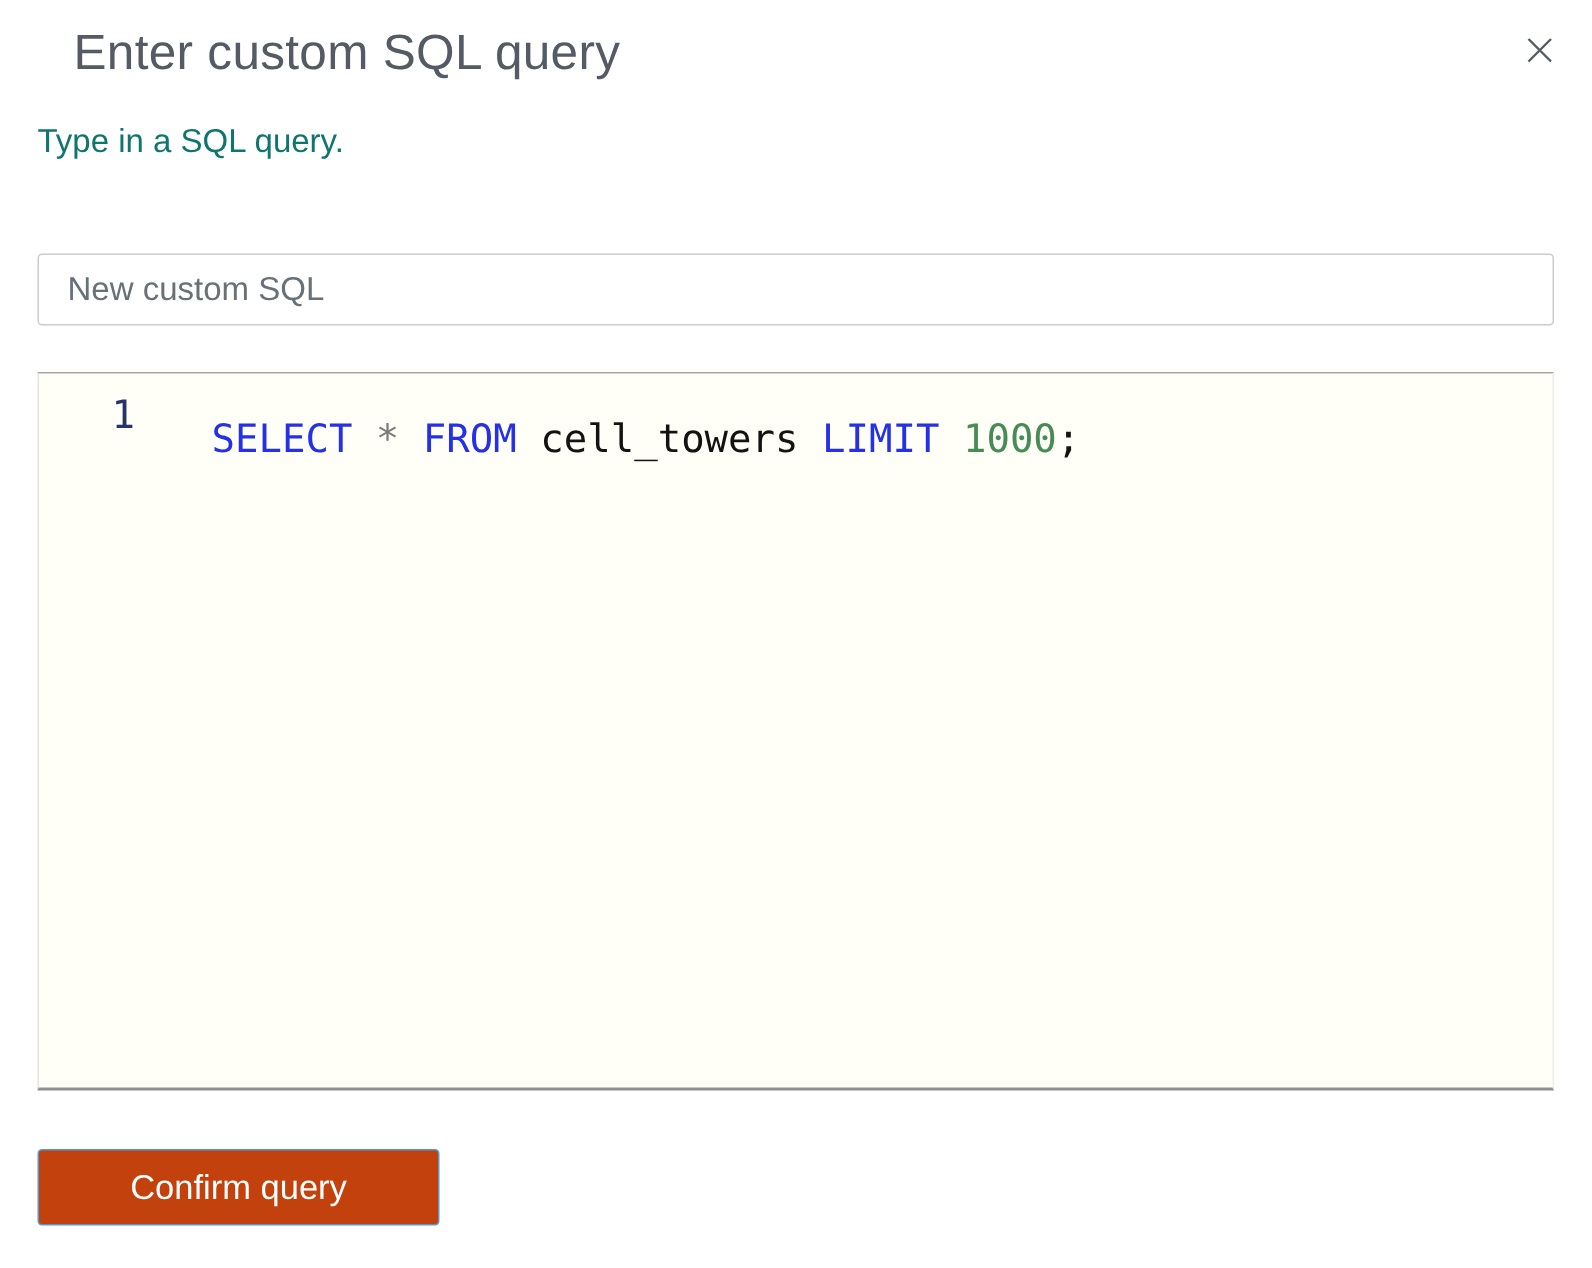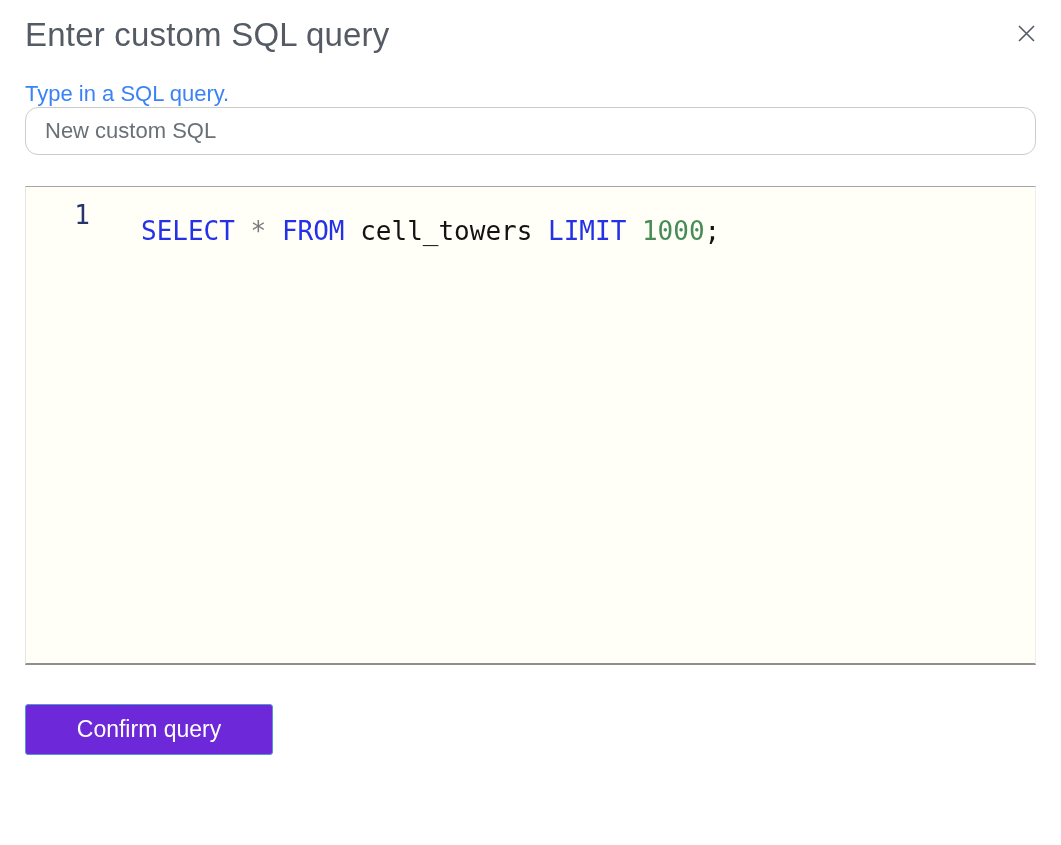--- a/index.html
+++ b/index.html
@@ -13,48 +13,50 @@
     background: #ffffff;
     padding: 0 25px;
   }
 
   .dialog-title {
     padding-top: 16px;
     font-size: 33px;
     font-weight: 400;
     color: #545b64;
     letter-spacing: 0.2px;
+    margin-left: 24px;
   }
 
   .close-btn {
     position: absolute;
     top: 20px;
     right: 20px;
     width: 30px;
     height: 30px;
     background: none;
     border: none;
     cursor: pointer;
     display: flex;
     align-items: center;
     justify-content: center;
   }
 
   .subtitle {
     margin-top: 27px;
     font-size: 22px;
-    color: #3b82f6;
+    color: #0f766e;
   }
 
   .name-input {
     display: block;
+    margin-top: 62px;
     width: 1011px;
     height: 48px;
     border: 1px solid #cccccc;
-    border-radius: 13px;
+    border-radius: 3px;
     padding: 0 19px;
     font-family: "Liberation Sans", sans-serif;
     font-size: 22px;
     color: #687078;
     background: #ffffff;
     outline: none;
   }
 
   .sql-editor {
     margin-top: 31px;
@@ -107,22 +109,22 @@
   }
 
   .btn-secondary {
     width: 290px;
     background: #ffffff;
     border: 1px solid #569dd1;
     color: #3e93d0;
   }
 
   .btn-primary {
-    width: 248px;
-    background: #6d28d9;
+    width: 268px;
+    background: #c2410c;
     border: 1px solid #4f9ad4;
     color: #ffffff;
   }
 </style>
 </head>
 <body>
 
 <div class="dialog">
 
   <h1 class="dialog-title">Enter custom SQL query</h1>

